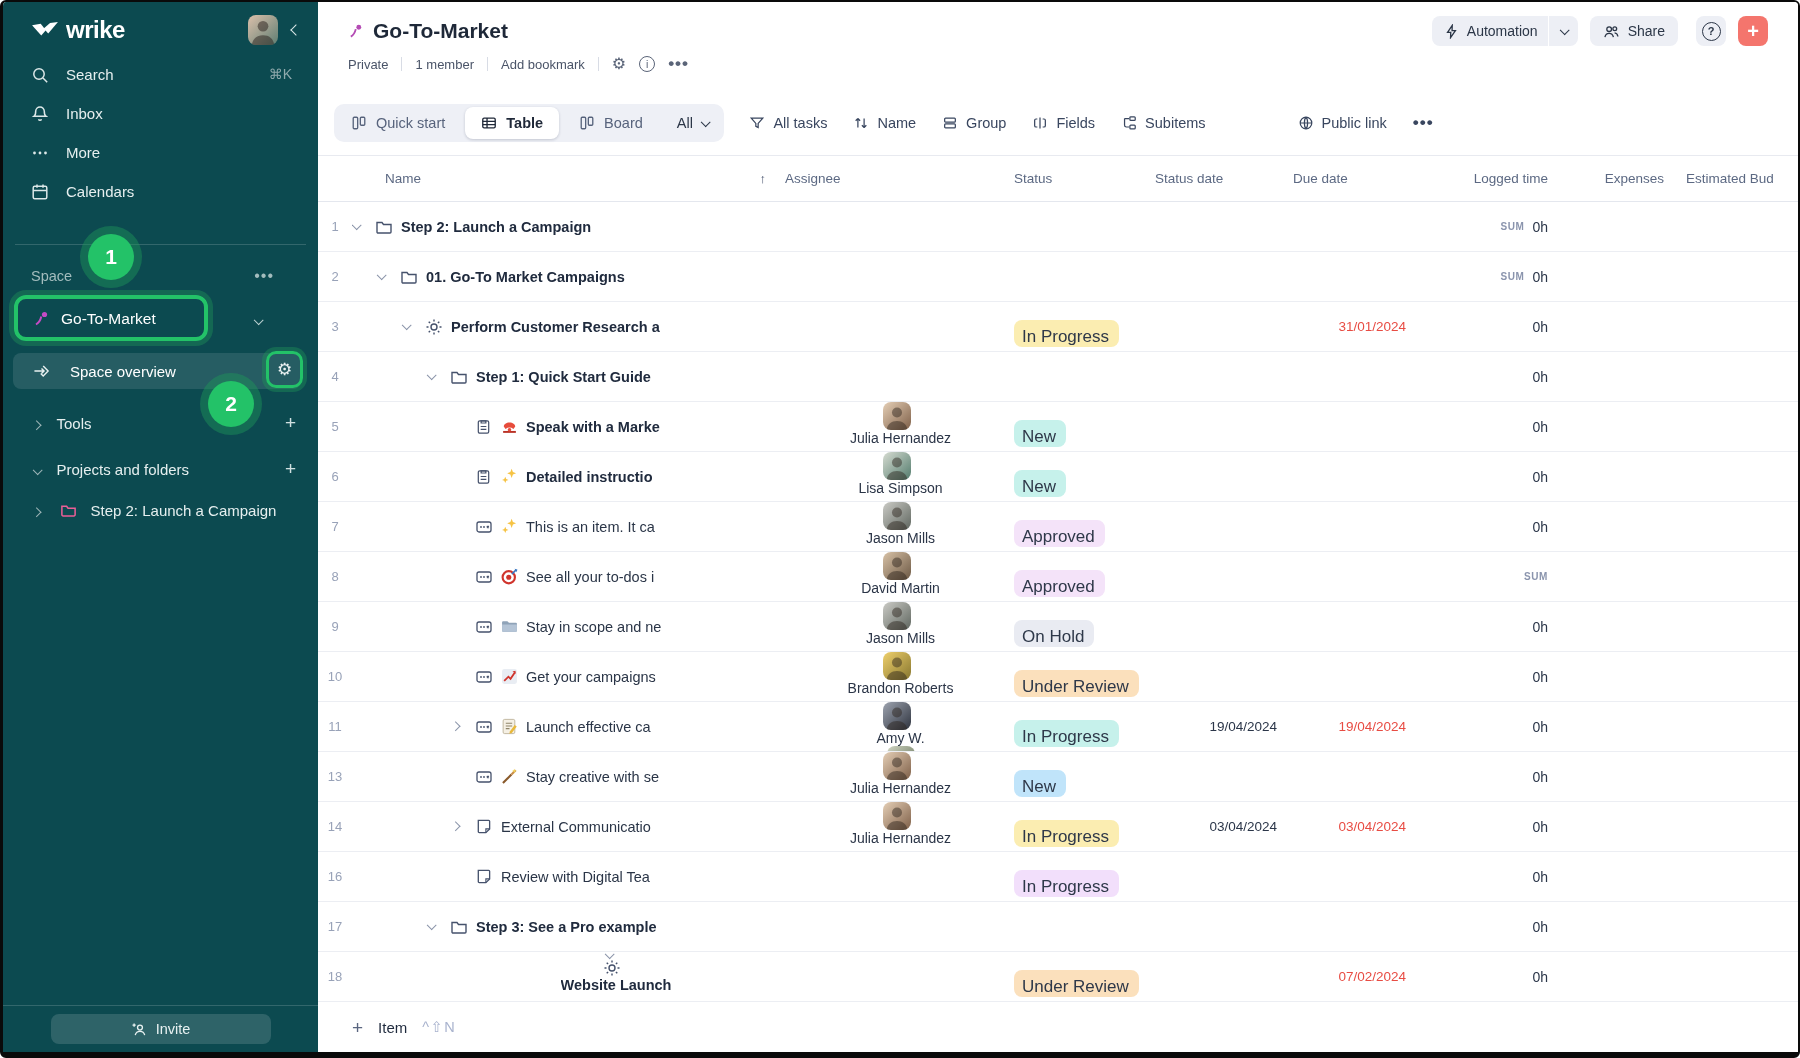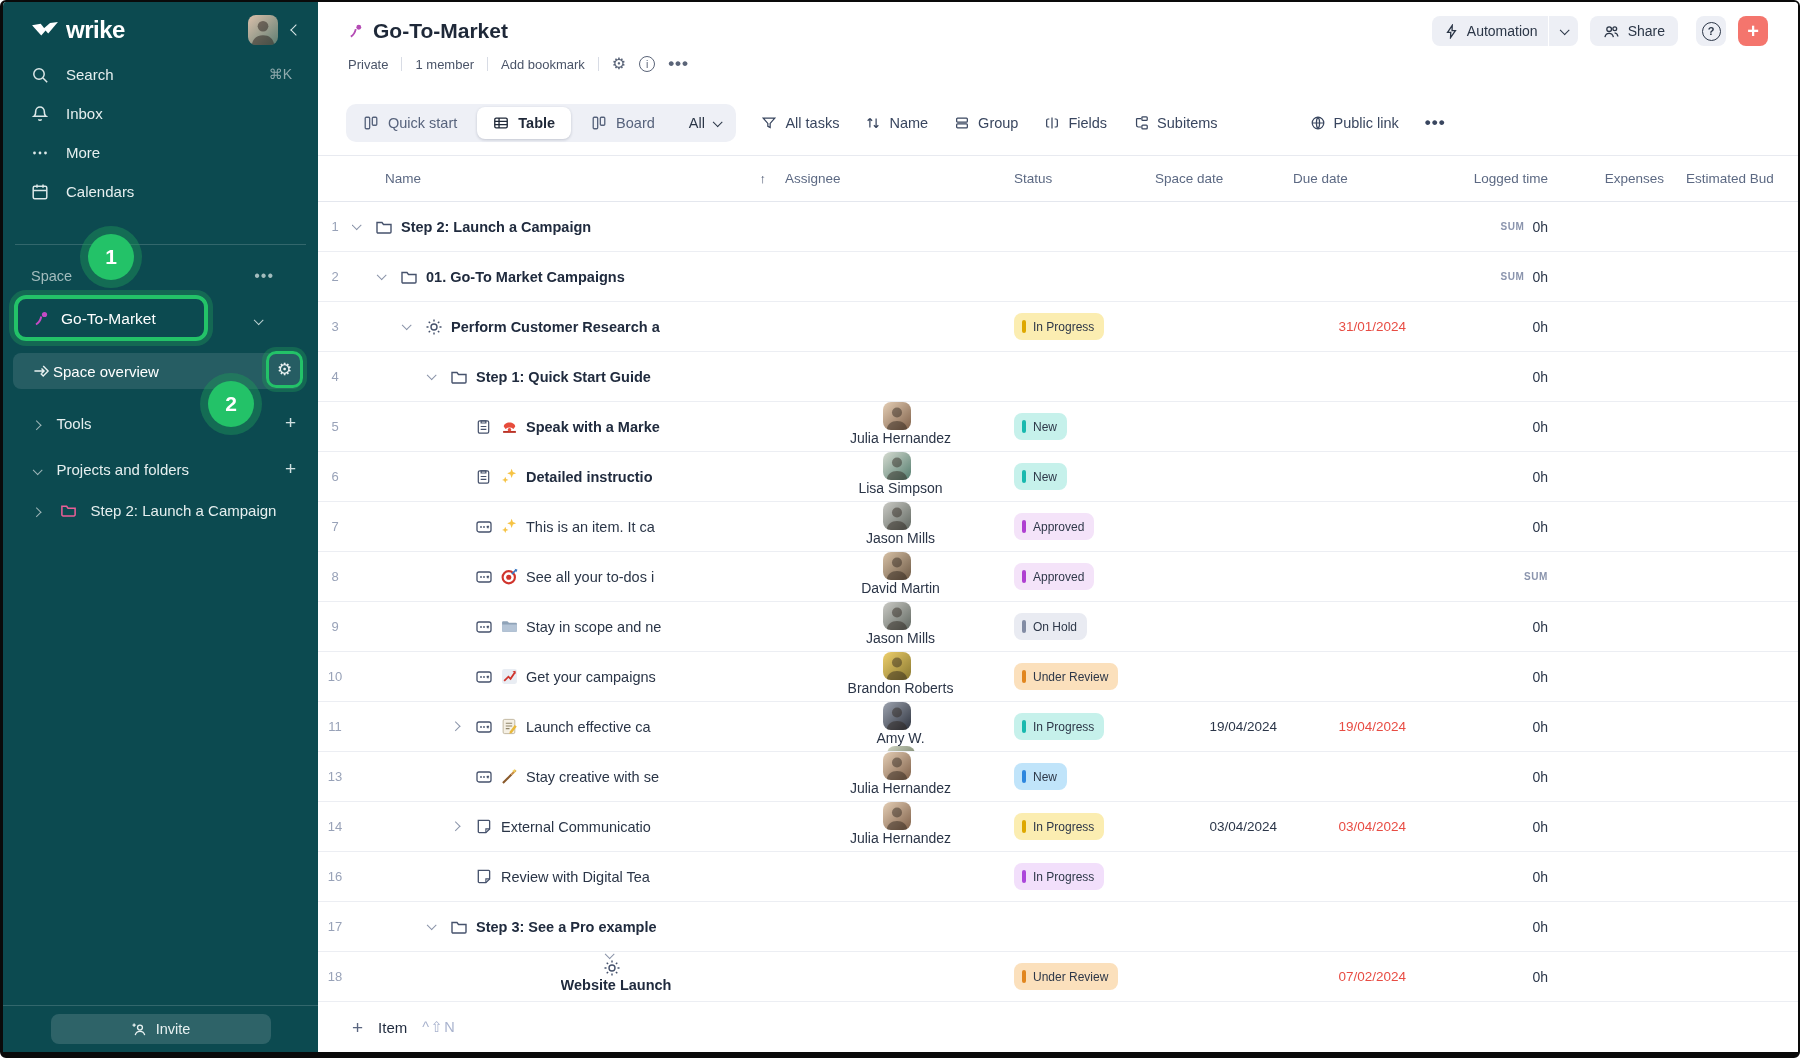--- a/index.html
+++ b/index.html
@@ -25,21 +25,21 @@
   .sb-space-item { margin-top:6px; height:44px; display:flex; align-items:center; padding:0 58px 0 30px; font-size:15.5px; color:#fff; }
   .sb-space-item .spico { width:16px; height:16px; display:flex; flex:none; }
   .sb-space-item .splabel { margin-left:12px; white-space:nowrap; }
   .sb-space-item .spchev { margin-left:auto; color:#BCD2D2; }
   .sb-row { height:40px; display:flex; align-items:center; padding:0 22px 0 30px; font-size:15px; color:#E6EFEF; }
   .sb-row .rchev { color:#9FB6B8; flex:none; }
   .sb-row .rlabel { margin-left:17px; }
   .sb-row .rplus { margin-left:auto; font-size:19px; color:#CFE0E0; font-weight:400; }
   .sb-overview { margin:12px 17px 0 10px; height:36px; background:rgba(255,255,255,.11); border-radius:8px; display:flex; align-items:center; padding:0 14px 0 20px; font-size:15px; color:#fff; }
   .sb-overview .ovico { width:17px; height:17px; display:flex; flex:none; }
-  .sb-overview .ovlabel { margin-left:3px; }
+  .sb-overview .ovlabel { margin-left:20px; }
   .sb-tools { margin-top:14px; }
   .sb-projects { margin-top:6px; }
   .sb-child { margin-top:2px; height:38px; display:flex; align-items:center; padding:0 12px 0 30px; font-size:15px; color:#E6EFEF; }
   .sb-child .rchev { color:#9FB6B8; }
   .sb-child .pfolder { width:17px; height:17px; margin-left:20px; display:flex; flex:none; }
   .sb-child .clabel { margin-left:14px; white-space:nowrap; }
   .sb-spacer { flex:1; }
   .sb-invite-sec { border-top:1px solid rgba(255,255,255,.16); height:47px; display:flex; align-items:center; justify-content:center; }
   .invite-btn { width:220px; height:30px; background:rgba(255,255,255,.14); border-radius:8px; border:none; color:#E8F1F1; font-size:14.5px; font-family:inherit; display:flex; align-items:center; justify-content:center; gap:8px; }
 
@@ -66,21 +66,21 @@
   .help-btn { width:30px; height:30px; border-radius:8px; background:#EDEFF5; display:flex; align-items:center; justify-content:center; margin-left:6px; }
   .help-ring { width:19px; height:19px; border:1.6px solid #2B3647; border-radius:50%; display:flex; align-items:center; justify-content:center; font-size:11px; font-weight:700; color:#2B3647; }
   .add-btn { width:30px; height:30px; border-radius:8px; background:#F4756D; color:#fff; font-size:20px; font-weight:600; display:flex; align-items:center; justify-content:center; }
   .meta-row { display:flex; align-items:center; gap:13px; margin-top:6px; font-size:13px; color:#4A5468; }
   .msep { width:1px; height:14px; background:#D8DCE5; }
   .meta-ic { color:#5A6478; display:flex; align-items:center; }
   .gear-m { font-size:16px; line-height:1; }
   .info-ic { width:16px; height:16px; border:1.4px solid #5A6478; border-radius:50%; font-size:10.5px; display:flex; align-items:center; justify-content:center; }
   .dots-m { font-size:17px; font-weight:700; letter-spacing:1px; }
 
-  .toolbar { display:flex; align-items:center; margin-top:22px; height:38px; padding-left:28px; flex:none; }
+  .toolbar { display:flex; align-items:center; margin-top:22px; height:38px; padding-left:16px; flex:none; }
   .segment { display:flex; align-items:center; background:#EEF0F6; border-radius:10px; height:38px; }
   .seg-item { display:flex; align-items:center; gap:9px; padding:0 17px; font-size:14.5px; color:#57637C; height:38px; }
   .seg-item .sico { display:flex; }
   .seg-sel { background:#fff; border-radius:8px; height:32px; margin:0 3px; box-shadow:0 1px 3px rgba(20,30,60,.2); color:#1F2838; font-weight:700; padding:0 16px; }
   .seg-all { display:flex; align-items:center; gap:8px; padding:0 17px; font-size:14.5px; color:#2B3647; height:38px; }
   .tb-actions { display:flex; align-items:center; gap:26px; margin-left:25px; }
   .tb-item { display:flex; align-items:center; gap:8px; font-size:14.5px; color:#39465F; }
   .tb-item .tico { display:flex; }
   .pub-link { margin-left:66px; }
   .tb-more { font-size:17px; font-weight:700; color:#39465F; letter-spacing:1px; }
@@ -102,21 +102,21 @@
   .cell-name { display:flex; align-items:center; min-width:0; overflow:hidden; white-space:nowrap; height:100%; }
   .chevslot { width:23px; flex:none; display:flex; align-items:center; justify-content:flex-start; color:#8A94A9; }
   .ticon { width:18px; height:18px; flex:none; margin-right:8px; display:flex; }
   .temoji { width:17px; height:17px; flex:none; margin-right:8px; display:flex; }
   .tname { font-size:14.5px; color:#2A3547; overflow:hidden; }
   .tname.b { font-weight:700; color:#202B3E; }
   .cell-assignee { display:flex; align-items:center; padding-left:5px; overflow:hidden; white-space:nowrap; height:100%;flex-direction:column; }
   .avatar { width:28px; height:28px; border-radius:8px; flex:none; overflow:hidden; display:flex; }
   .aname { margin-left:8px; font-size:14px; color:#2B3547; }
   .avatar + .avatar, .aname + .avatar { margin-left:9px; }
-  .badge { display:inline-flex; align-items:center; gap:7px; height:27px; padding:0 10px 0 8px; border-radius:8px; font-size:12px; color:#2E3849; font-weight:500; margin-left:6px; }
+  .badge { display:inline-flex; align-items:center; gap:7px; height:27px; padding:0 10px 0 8px; border-radius:8px; font-size:17px; color:#2E3849; font-weight:500; margin-left:6px;flex-direction:column; }
   .badge .bar { width:4px; height:13px; border-radius:2px; }
   .cell-date { display:flex; justify-content:flex-end; padding-right:6px; font-size:13.5px; color:#2B3649; }
   .cell-date.red { color:#E84C43; }
   .cell-logged { display:flex; justify-content:flex-end; align-items:center; gap:8px; padding-right:8px; font-size:14px; color:#2B3649; }
   .sum-lbl { font-size:10px; font-weight:700; color:#8A94AD; letter-spacing:.6px; }
   .tfoot { height:50px; display:flex; align-items:center; gap:15px; padding-left:34px; }
   .foot-plus { font-size:19px; color:#5A6680; line-height:1; }
   .foot-item { font-size:15px; color:#1F2A3D; }
   .foot-short { font-size:14.5px; color:#A9B3CE; letter-spacing:1.5px; }
 
@@ -417,21 +417,21 @@
     </div>
 
     <div class="gridcols grid-head">
       <div></div>
       <div class="h-name">
         <span>Name</span>
         <span class="sort-up">↑</span>
       </div>
       <div class="h-assignee">Assignee</div>
       <div class="h-status">Status</div>
-      <div class="h-start">Space date</div>
+      <div class="h-start">Status date</div>
       <div class="h-due">Due date</div>
       <div class="h-right">Logged time</div>
       <div class="h-right h-expenses">Expenses</div>
       <div class="h-est">Estimated Bud</div>
     </div>
 
     <div id="rows">
         <div class="gridcols trow">
           <div class="cell-num">1</div>
           <div class="cell-name" style="padding-left: 0px;">

